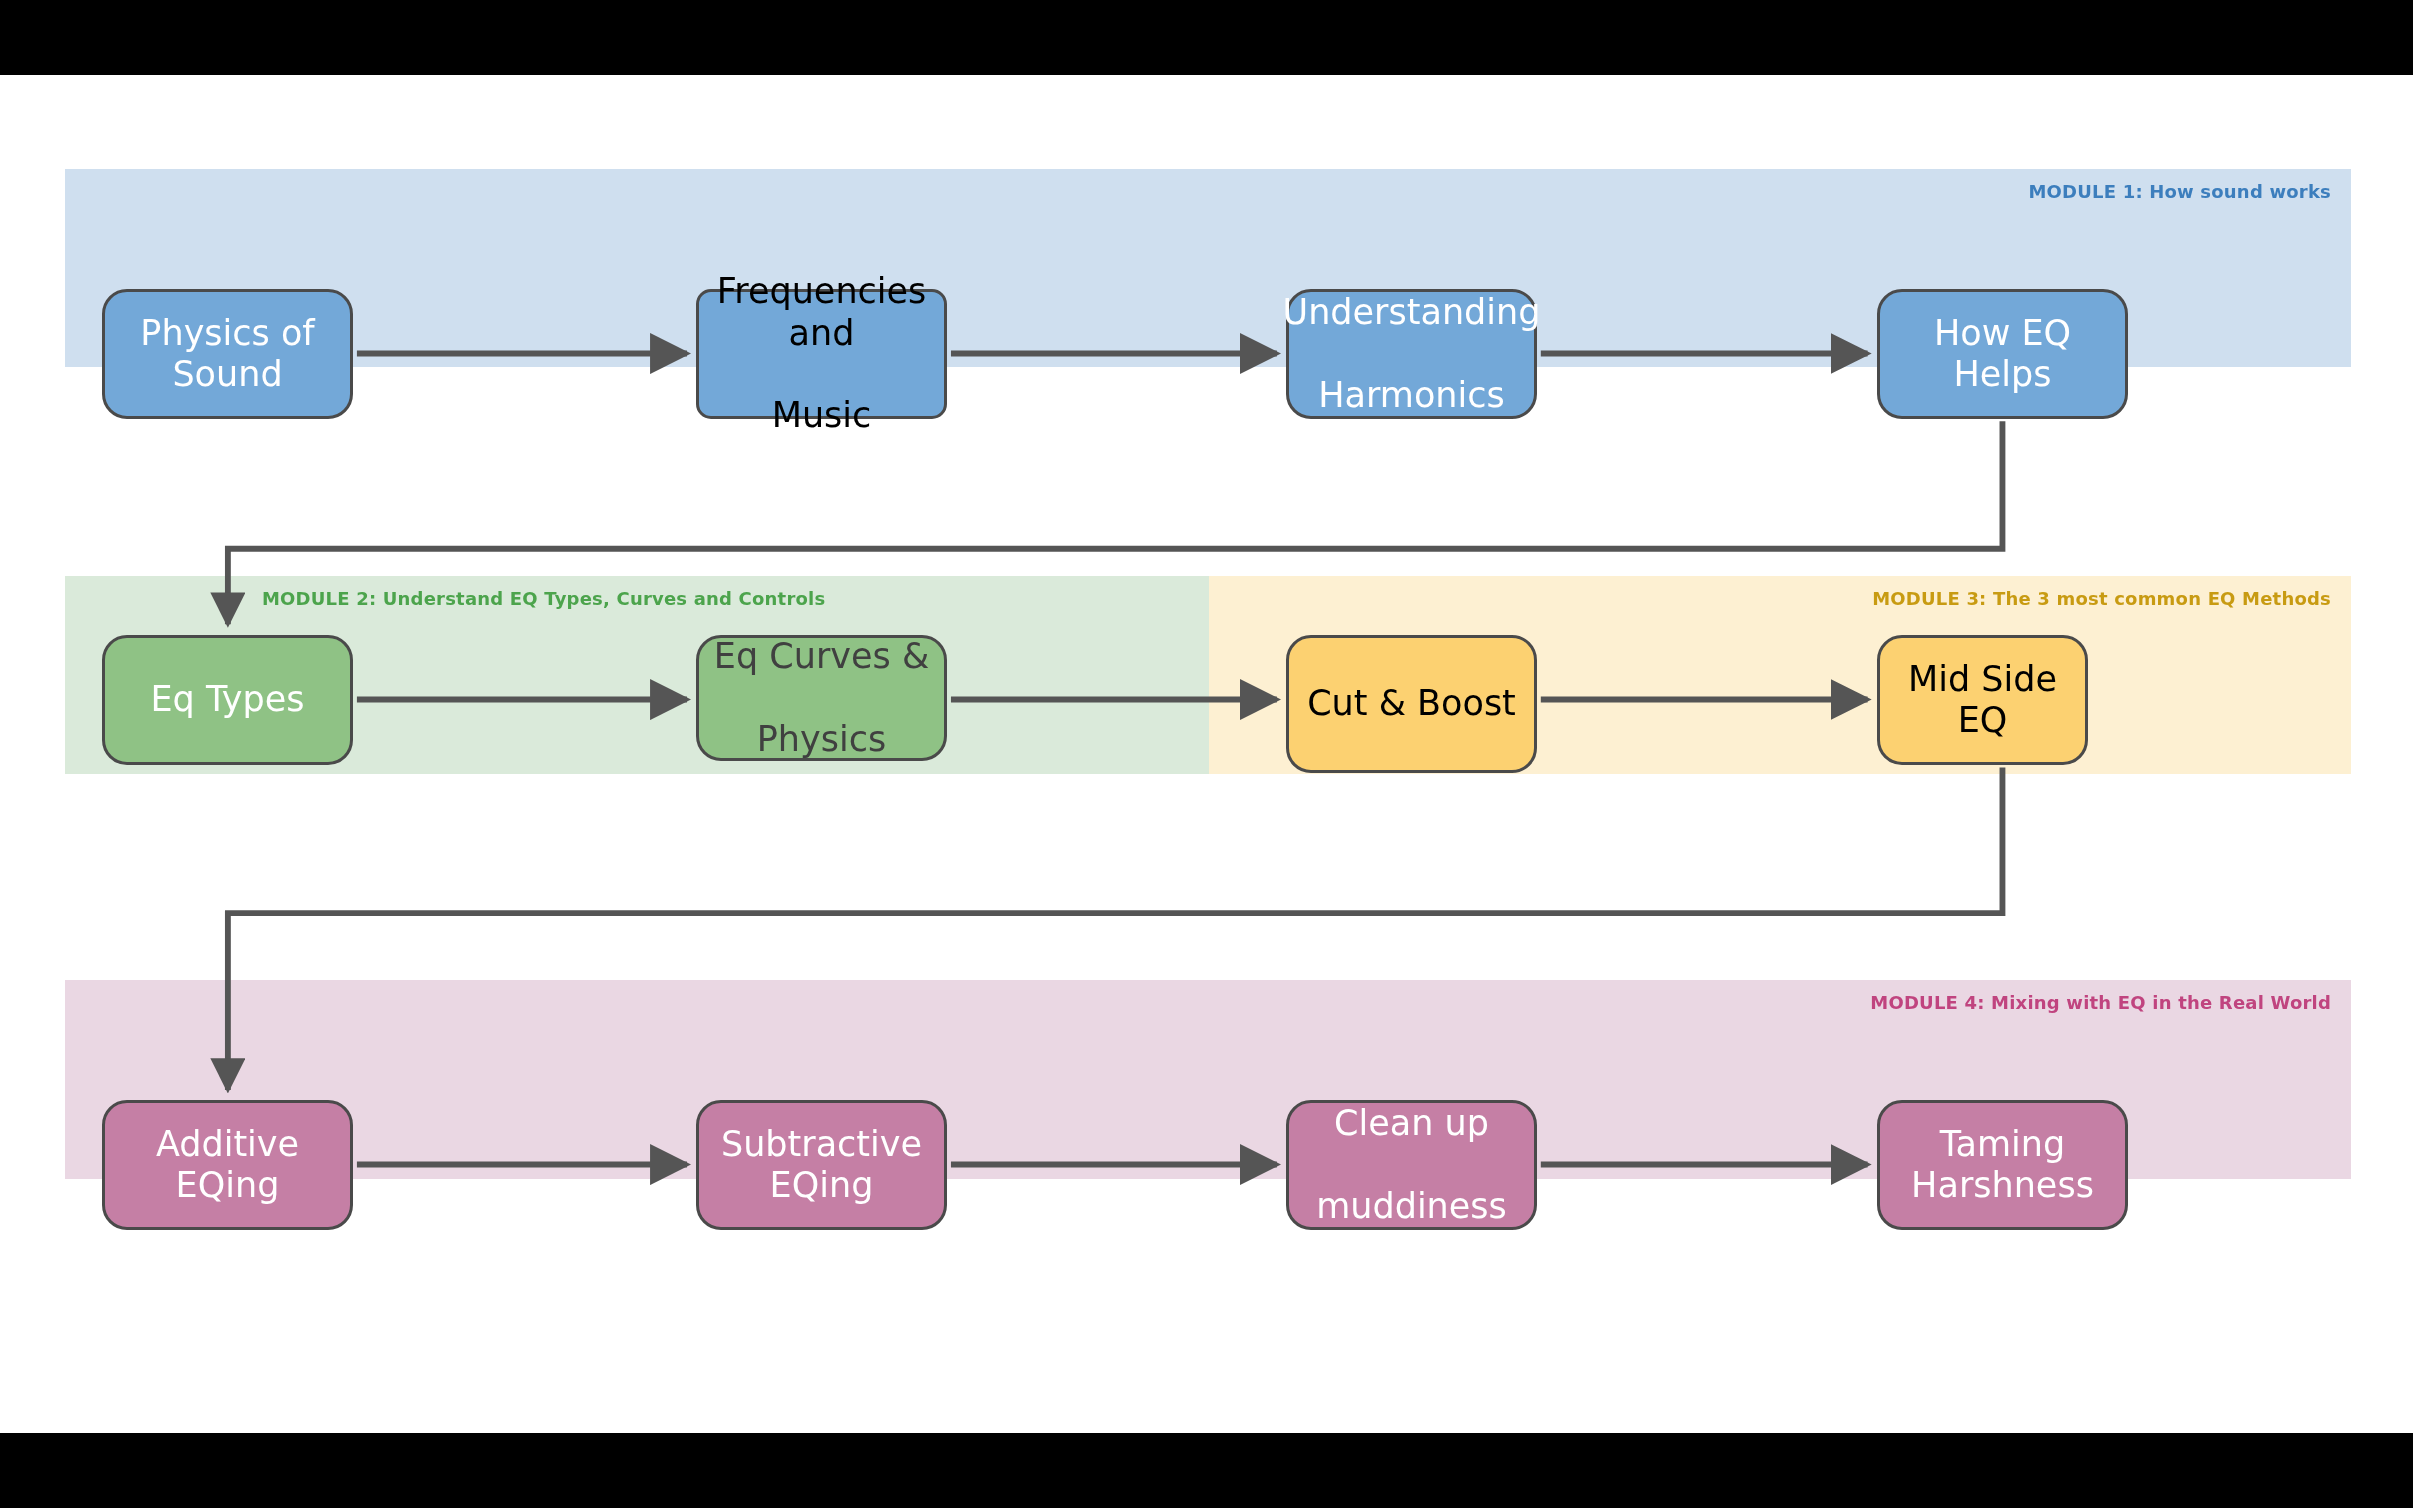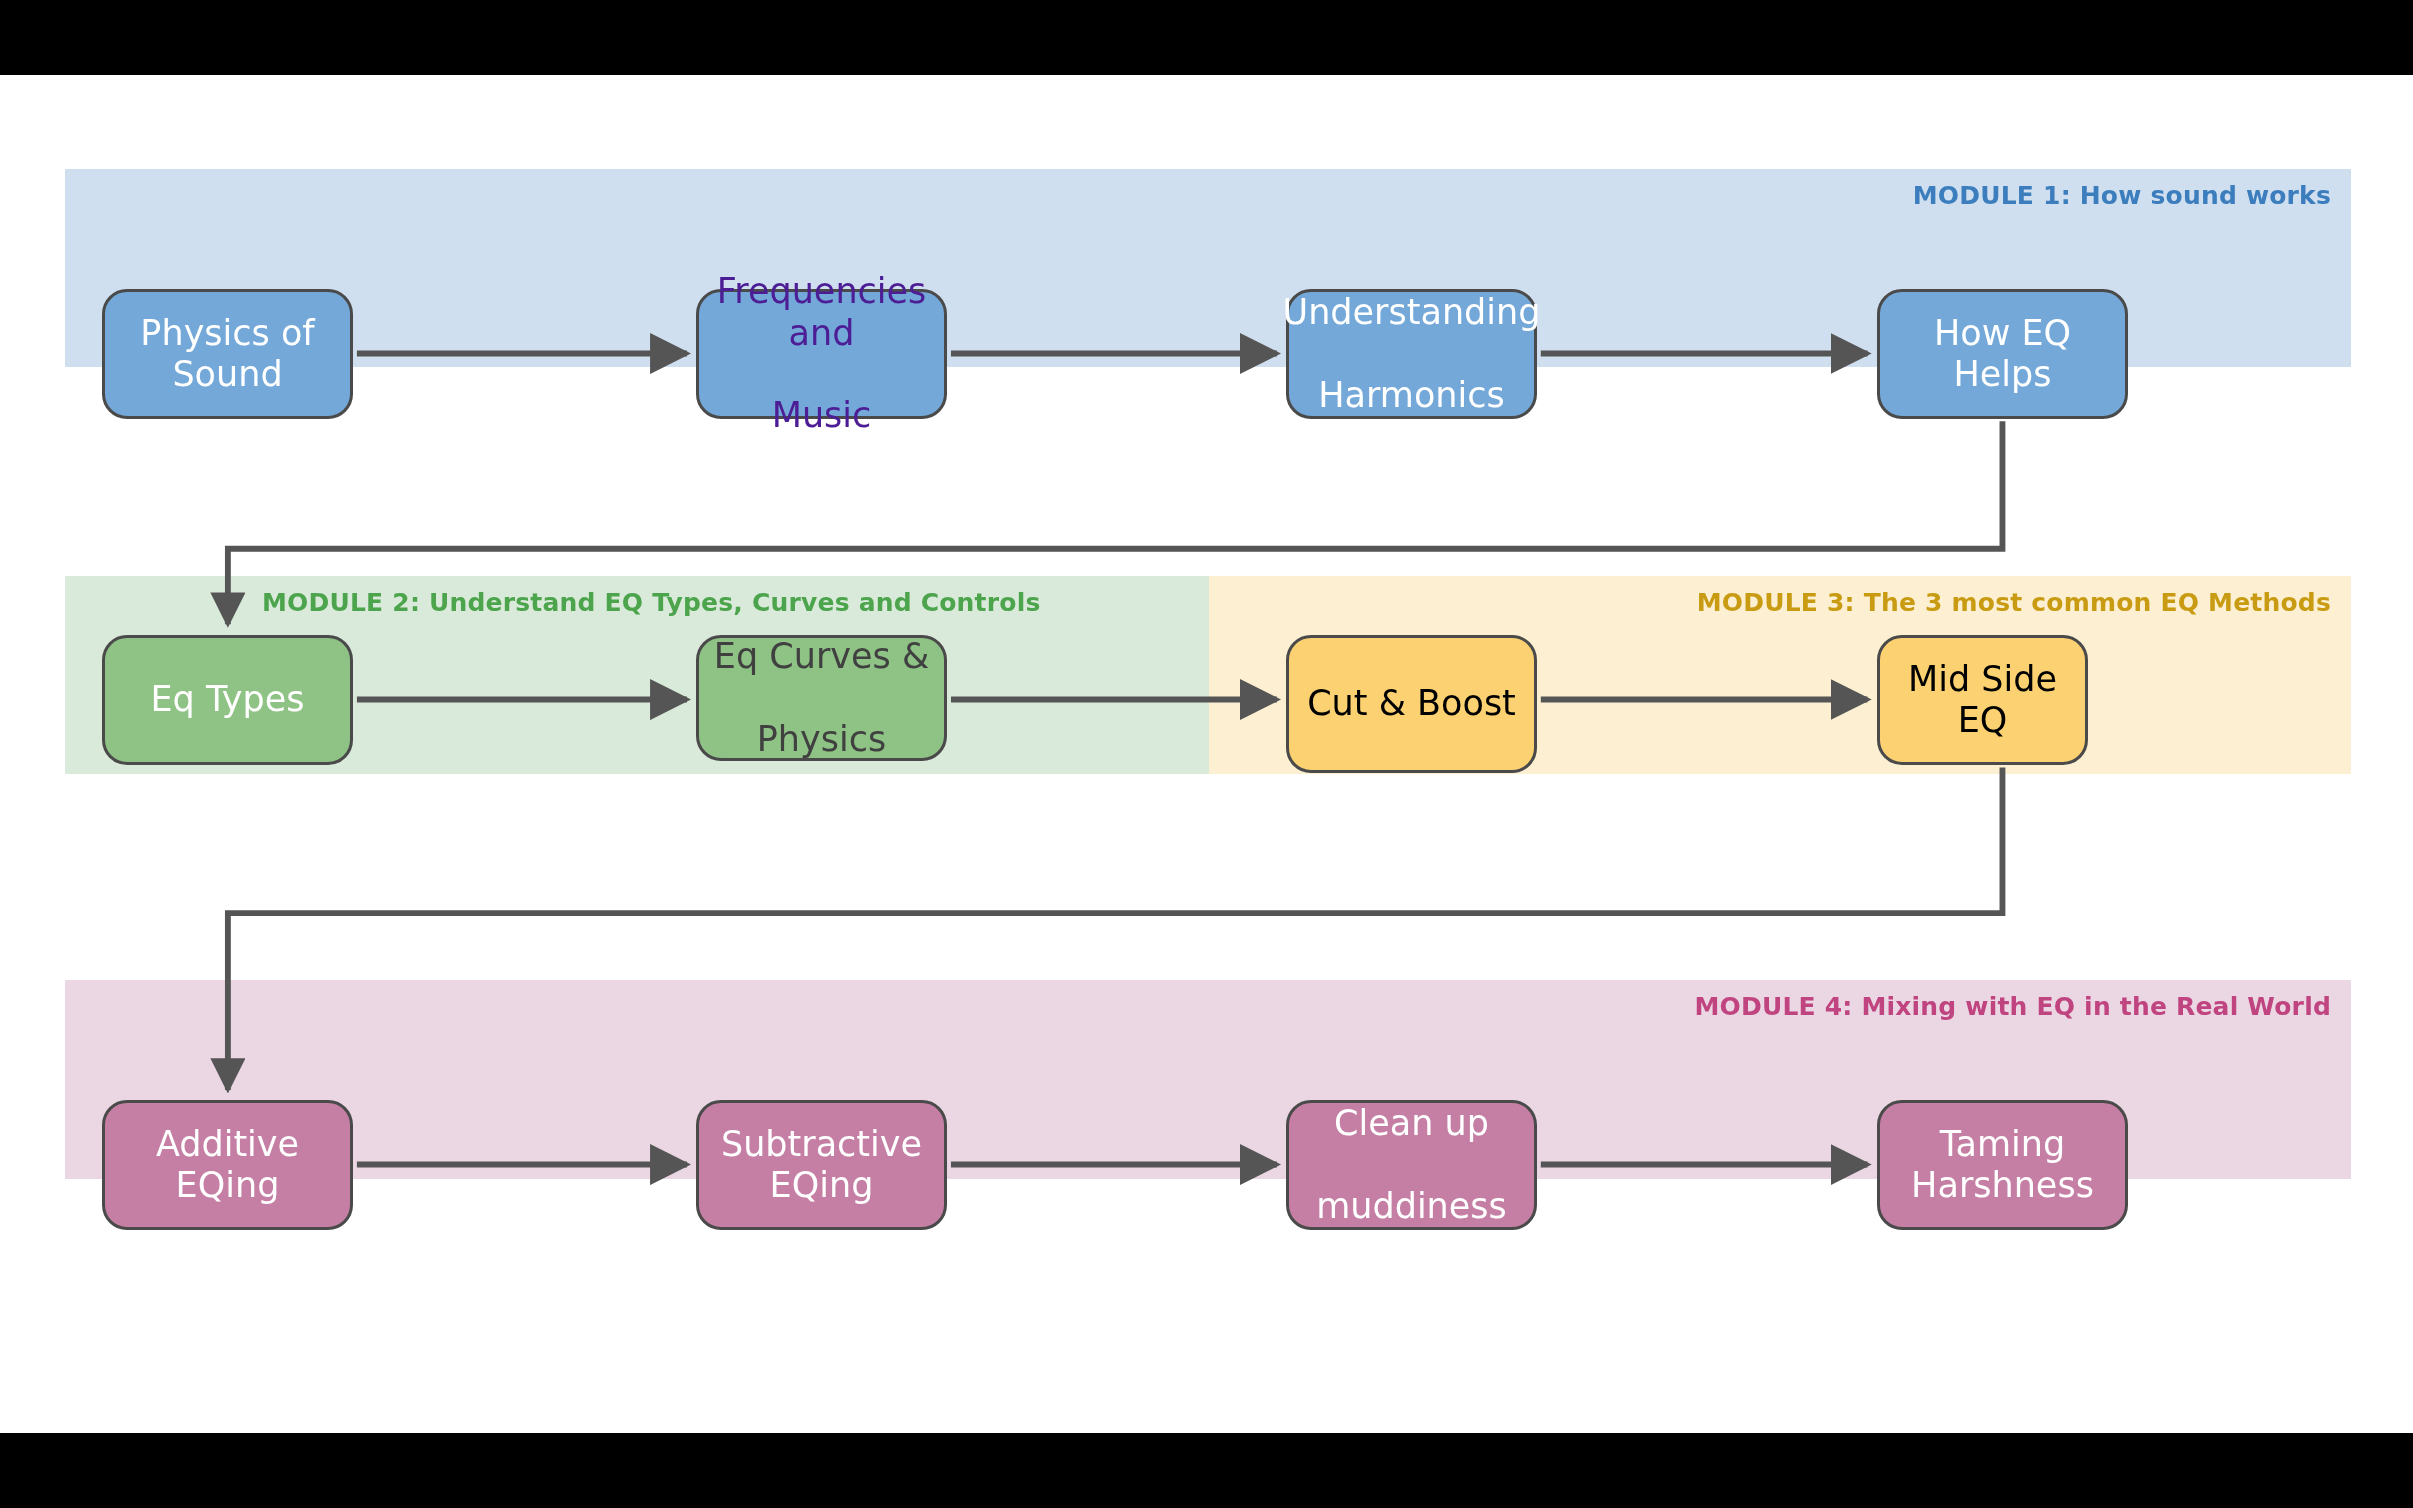--- a/index.html
+++ b/index.html
@@ -15,21 +15,21 @@
     width: 2413px; height: 1358px;
     background: #ffffff;
   }
   .band {
     position: absolute;
   }
   .band-label {
     position: absolute;
     right: 20px;
     top: 11.7px;
-    font-size: 25px;
+    font-size: 18px;
     font-weight: 600;
     letter-spacing: 0.2px;
     white-space: nowrap;
     font-family: "DejaVu Sans", sans-serif;
   }
   .node {
     position: absolute;
     border: 3.4px solid #4a4a4a;
     border-radius: 25px;
     display: flex;
@@ -65,21 +65,21 @@
 
 <div id="stage">
 
   <div class="band" style="left:65px; top:94px; width:2286px; height:198px; background:#cfdfef;">
     <div class="band-label" style="color:#3c7ebd;">MODULE 1: How sound works</div>
   </div>
 
   <div class="node" style="left:102px; top:214px; width:251px; height:130px; background:#73a8d8; color:#ffffff;">
     <span>Physics of Sound</span>
   </div>
-  <div class="node" style="left:696px; top:214px; width:251px; height:130px; background:#73a8d8; color:#4c1d95;">
+  <div class="node" style="left:696px; top:214px; width:251px; height:130px; background:#73a8d8; color:#000000;border-radius:15px;">
     <span>
       <span>Frequencies and</span><br>
       <span>Music</span>
     </span>
   </div>
   <div class="node" style="left:1286px; top:214px; width:251px; height:130px; background:#73a8d8; color:#ffffff;">
     <span>
       <span>Understanding</span><br>
       <span>Harmonics</span>
     </span>

